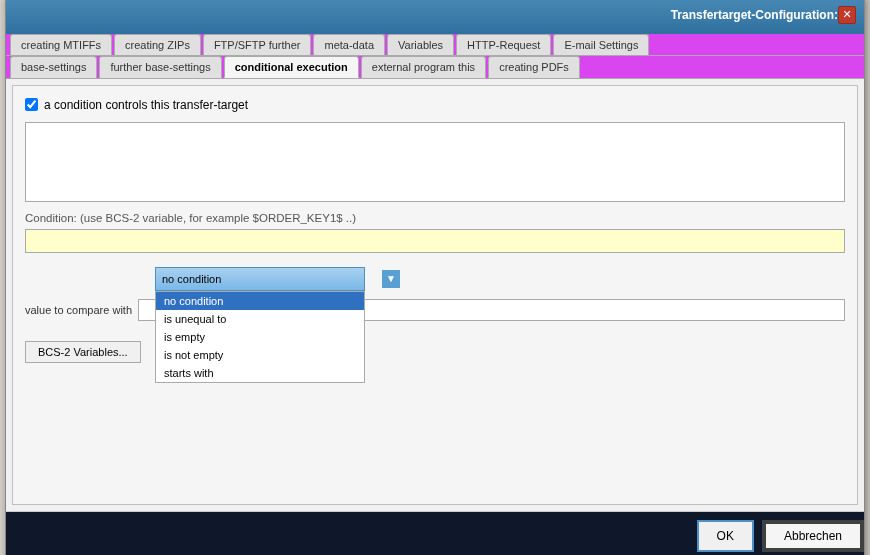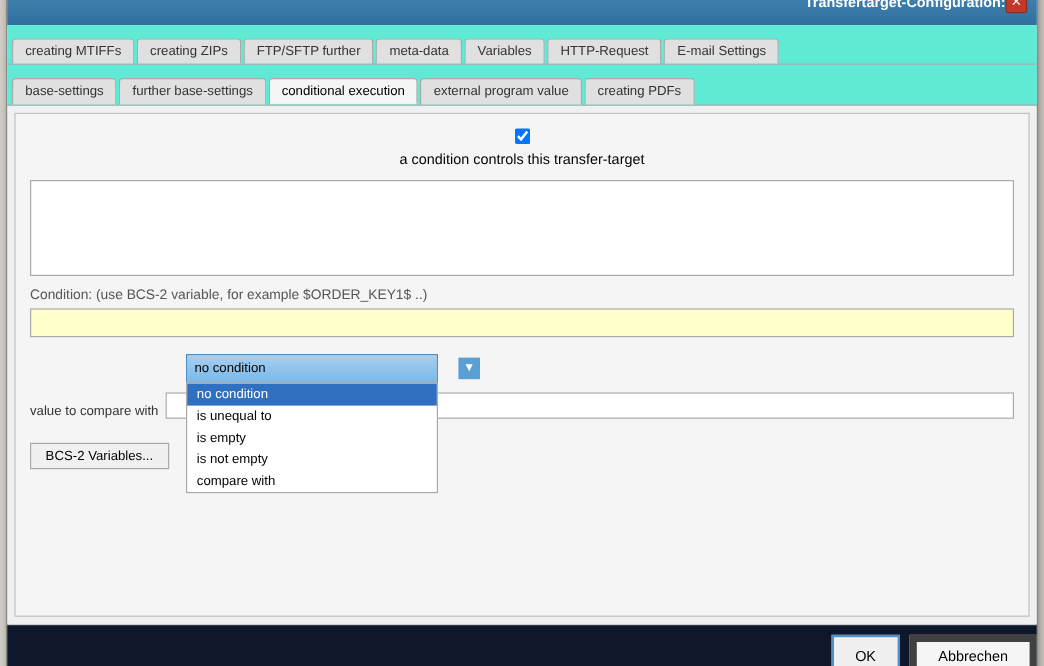--- a/index.html
+++ b/index.html
@@ -41,58 +41,57 @@
       color: white;
       display: flex;
       align-items: center;
       justify-content: center;
       font-size: 11px;
       cursor: pointer;
       border-radius: 2px;
     }
     .tab-row {
       display: flex;
-      background: #5eead4;
+      background: #d946ef;
       border-bottom: 1px solid #aaa;
-      padding-top: 11px;
+      padding-top: 0;
       padding-left: 4px;
       flex-wrap: wrap;
     }
     .tab {
       padding: 4px 10px;
       border: 1px solid #aaa;
       border-bottom: none;
       background: #e0e0e0;
       cursor: pointer;
       margin-right: 2px;
       border-radius: 3px 3px 0 0;
       font-size: 11px;
       color: #333;
       white-space: nowrap;
     }
     .tab.active {
       background: #f5f5f5;
       border-bottom: 1px solid #f5f5f5;
       z-index: 1;
       color: #000;
-      font-weight: normal;
+      font-weight: bold;
     }
     .content {
       background: #f5f5f5;
       border: 1px solid #c0c0c0;
       margin: 6px;
       padding: 12px;
       min-height: 420px;
     }
     .checkbox-row {
       display: flex;
       align-items: center;
       margin-bottom: 10px;
       gap: 6px;
-      flex-direction: column;
     }
     .checkbox-row input[type="checkbox"] {
       width: 13px;
       height: 13px;
     }
     .text-area-box {
       border: 1px solid #aaa;
       background: white;
       width: 100%;
       height: 80px;
@@ -154,21 +153,21 @@
       font-size: 11px;
       cursor: pointer;
       white-space: nowrap;
     }
     .dropdown-item.selected {
       background: #3070c0;
       color: white;
     }
     .compare-row {
       display: flex;
-      align-items: flex-end;
+      align-items: center;
       margin-bottom: 8px;
     }
     .compare-label {
       font-size: 11px;
       color: #333;
       margin-right: 6px;
       white-space: nowrap;
     }
     .compare-input {
       flex: 1;
@@ -191,21 +190,21 @@
       justify-content: flex-end;
       padding: 8px 0;
       gap: 8px;
       border-top: 1px solid #ccc;
       background: #0f172a;
     }
     .btn {
       padding: 5px 18px;
       font-size: 12px;
       cursor: pointer;
-      border: 6px solid #404040;
+      border: 4px solid #404040;
       background: #f5f5f5;
     }
     .btn-ok {
       background: #f0f0f0;
       border: 2px solid #5090c8;
     }
   </style>
 </head>
 <body>
 
@@ -223,21 +222,21 @@
       <div class="tab">meta-data</div>
       <div class="tab">Variables</div>
       <div class="tab">HTTP-Request</div>
       <div class="tab">E-mail Settings</div>
     </div>
 
   <div class="tab-row" id="tab-row-2">
       <div class="tab">base-settings</div>
       <div class="tab">further base-settings</div>
       <div class="tab active">conditional execution</div>
-      <div class="tab">external program value</div>
+      <div class="tab">external program this</div>
       <div class="tab">creating PDFs</div>
     </div>
 
   <div class="content">
     <div class="checkbox-row">
       <input type="checkbox" checked="" style="">
       <label>a condition controls this transfer-target</label>
     </div>
 
     <div class="text-area-box"></div>
@@ -247,21 +246,21 @@
 
     <div style="position:relative; margin-left: 130px; margin-bottom: 8px;">
       <div class="dropdown-wrapper">
         <div class="dropdown-select" style="display:flex;align-items:center;padding-right:22px;padding-left:6px;">no condition</div>
         <div class="dropdown-arrow">▼</div>
         <div class="dropdown-list" id="dropdown-list">
             <div class="dropdown-item selected">no condition</div>
             <div class="dropdown-item">is unequal to</div>
             <div class="dropdown-item">is empty</div>
             <div class="dropdown-item">is not empty</div>
-            <div class="dropdown-item">compare with</div>
+            <div class="dropdown-item">starts with</div>
           </div>
       </div>
     </div>
 
     <div class="compare-row">
       <span class="compare-label">value to compare with</span>
       <input class="compare-input" type="text" style="">
     </div>
 
     <button class="bcs-button">BCS-2 Variables...</button>

